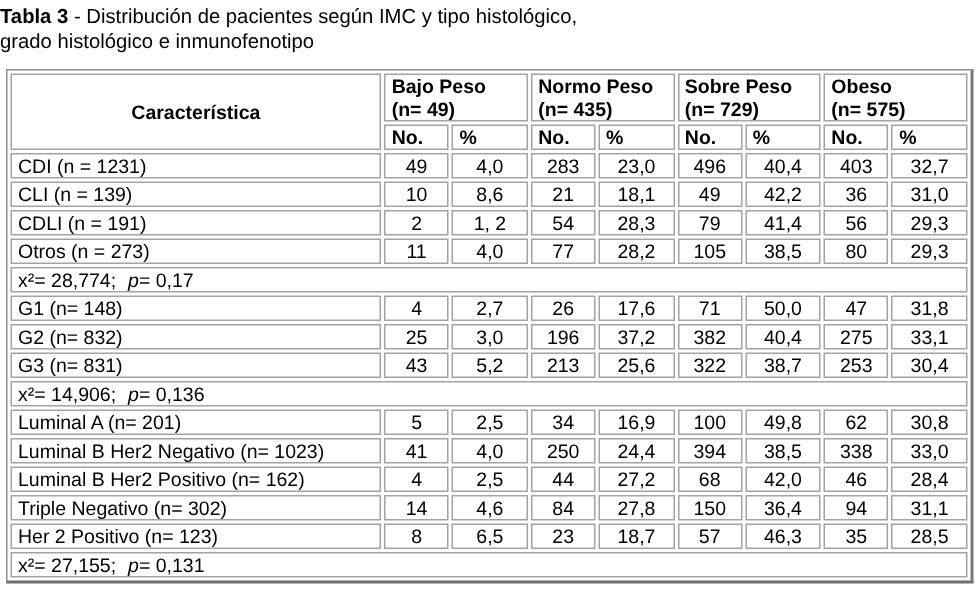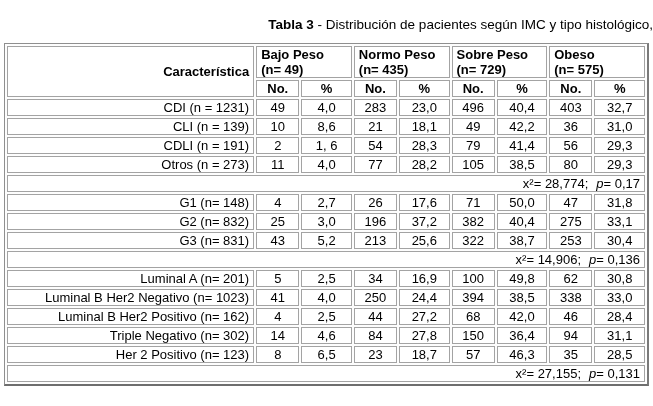--- a/index.html
+++ b/index.html
@@ -10,24 +10,24 @@
     color: #000000;
   }
   .page {
     width: 653px;
     height: 406px;
     background: #ffffff;
     overflow: hidden;
     box-sizing: border-box;
   }
   .title {
-    text-align: right;
+    text-align: left;
     font-size: 13.5px;
     line-height: 17px;
-    margin-top: 16px;
+    margin-top: 2px;
     margin-bottom: 10px;
   }
   .title .bold { font-weight: bold; }
   table.stats {
     width: 645px;
     margin: 0 4px;
     border-collapse: separate;
     border-spacing: 2px;
     table-layout: fixed;
     background: #fdfdfd;
@@ -40,60 +40,61 @@
     border: 1px solid #a3a3a3;
     background: #ffffff;
     padding: 0 4px;
     line-height: 15px;
     height: 15px;
     overflow: hidden;
     white-space: nowrap;
   }
   th.char-head {
     font-weight: bold;
-    text-align: right;
+    text-align: center;
     vertical-align: middle;
     font-size: 13px;
   }
   th.group-head {
     font-weight: bold;
     text-align: left;
     vertical-align: middle;
     line-height: 16px;
     padding: 1px 2px;
   }
   th.sub-head {
     font-weight: bold;
-    text-align: center;
+    text-align: left;
   }
   td.row-label {
-    text-align: right;
+    text-align: left;
     padding-left: 6px;
   }
   td.num {
     text-align: center;
   }
   td.stat-cell {
-    text-align: right;
+    text-align: left;
   }
   td.stat-cell .pvar {
     font-style: italic;
     margin-left: 8px;
   }
   col.c-label { width: 240px; }
   col.c-no { width: 42px; }
   col.c-pct { width: 49px; }
 </style>
 </head>
 <body>
 
 <div class="page">
 
   <div class="title">
     <span class="bold">Tabla 3</span><span> - Distribución de pacientes según IMC y tipo histológico,</span><br>
+    <span>grado histológico e inmunofenotipo</span>
   </div>
 
   <table class="stats">
     <colgroup>
       <col class="c-label">
       <col class="c-no">
         <col class="c-pct">
       <col class="c-no">
         <col class="c-pct">
       <col class="c-no">
@@ -152,21 +153,21 @@
         <td class="num">21</td>
         <td class="num">18,1</td>
         <td class="num">49</td>
         <td class="num">42,2</td>
         <td class="num">36</td>
         <td class="num">31,0</td>
       </tr>
       <tr>
         <td class="row-label">CDLI (n = 191)</td>
         <td class="num">2</td>
-        <td class="num">1, 6</td>
+        <td class="num">1, 2</td>
         <td class="num">54</td>
         <td class="num">28,3</td>
         <td class="num">79</td>
         <td class="num">41,4</td>
         <td class="num">56</td>
         <td class="num">29,3</td>
       </tr>
       <tr>
         <td class="row-label">Otros (n = 273)</td>
         <td class="num">11</td>

